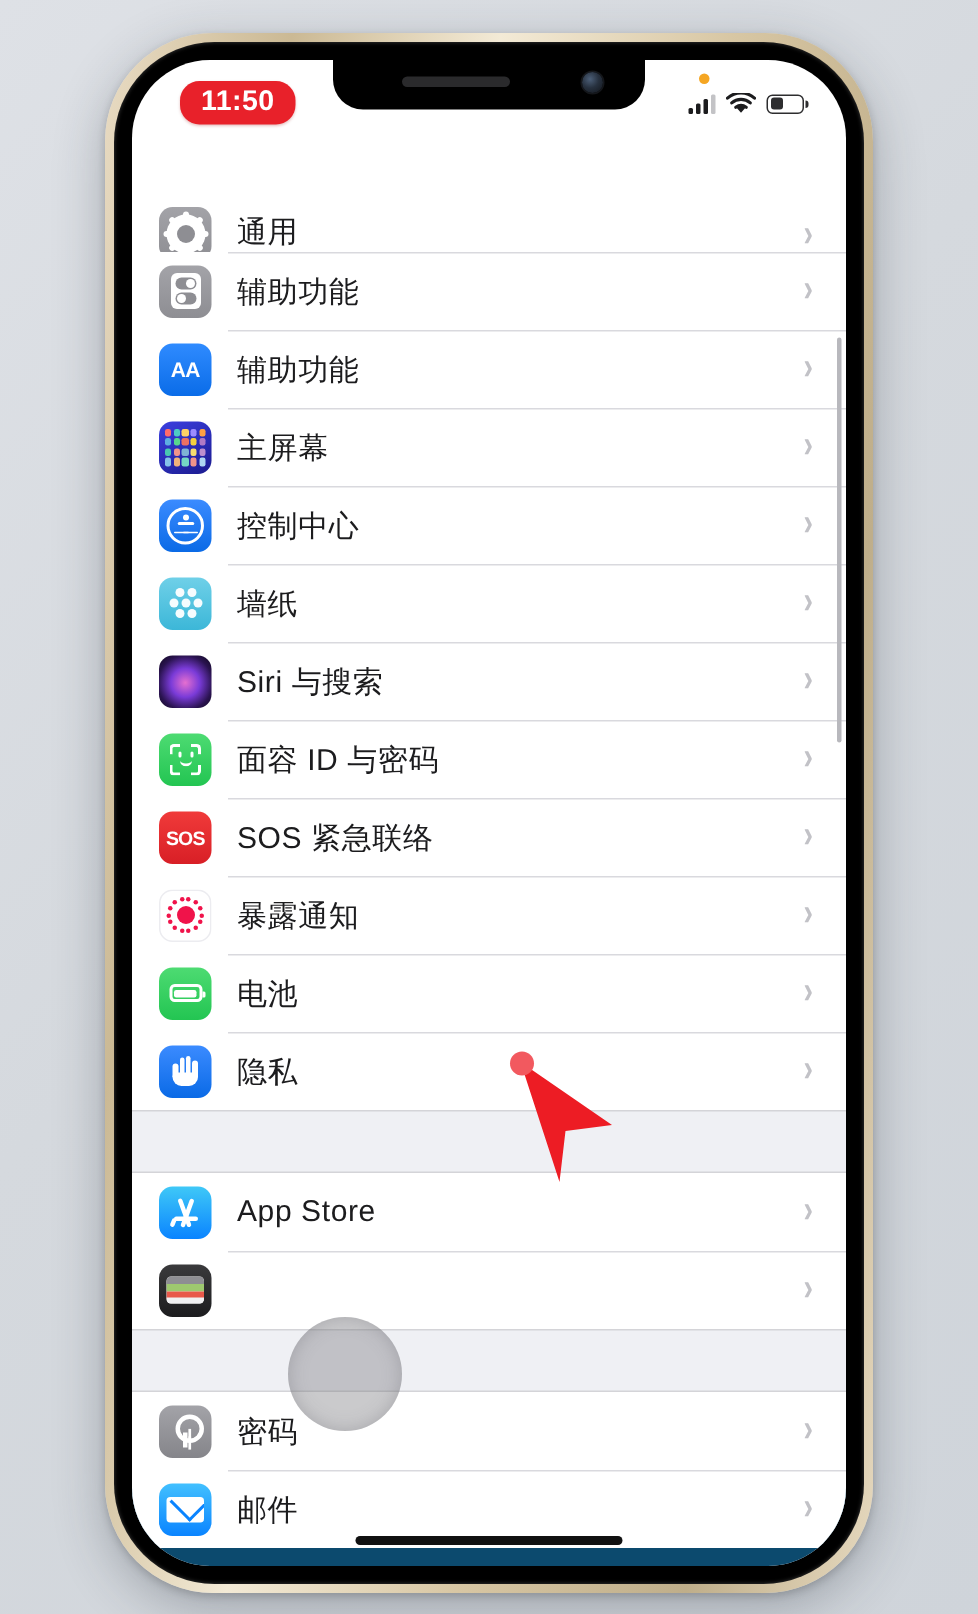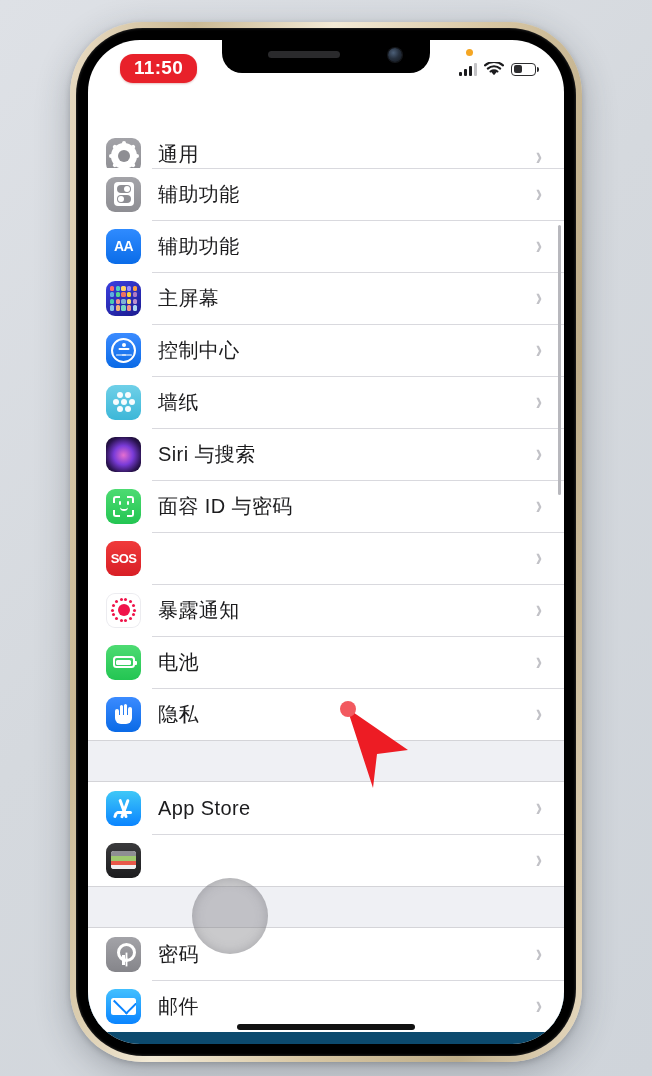--- a/index.html
+++ b/index.html
@@ -396,20 +396,21 @@
           </div>
         </div>
         <div class="label">面容 ID 与密码</div>
         <div class="chev">›</div>
       </div>
 
       <div class="row">
         <div class="icon ic-sos">
           <span>SOS</span>
         </div>
+        <div class="label">SOS 紧急联络</div>
         <div class="chev">›</div>
       </div>
 
       <div class="row">
         <div class="icon ic-expo">
           <div class="expo" id="expodots">
               <b style="left: 22.5px; top: 11.5px;"></b>
               <b style="left: 21.4107px; top: 16.2727px;"></b>
               <b style="left: 18.3584px; top: 20.1001px;"></b>
               <b style="left: 13.9477px; top: 22.2242px;"></b>

